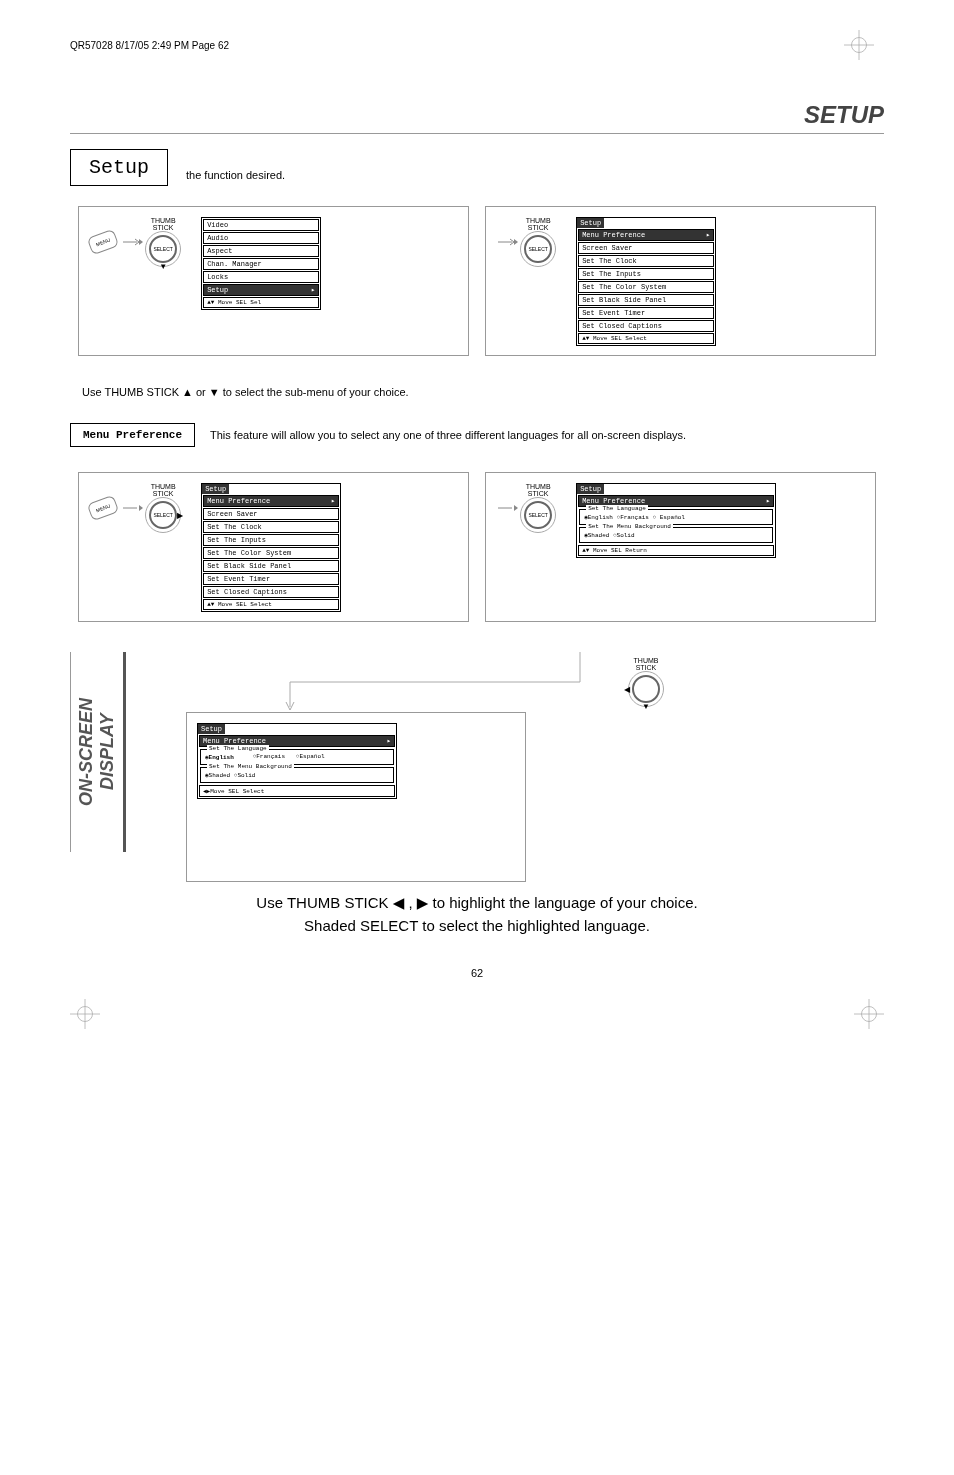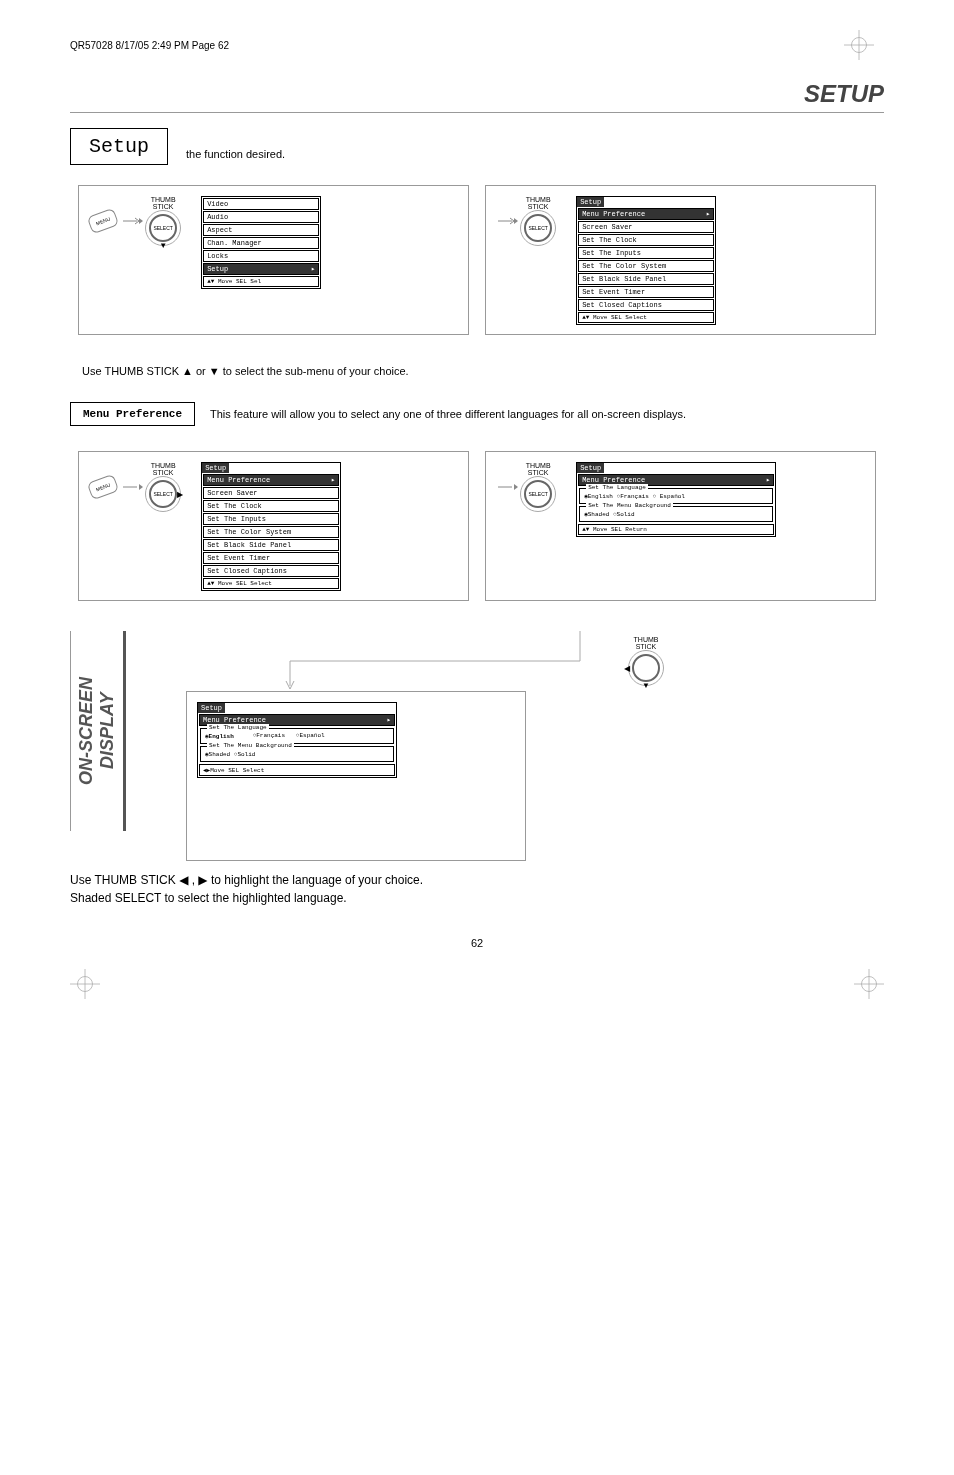--- a/index.html
+++ b/index.html
@@ -1,18 +1,18 @@
 <!DOCTYPE html>
 <html><head>
 <meta charset="utf-8">
 <style>
 * { margin: 0; padding: 0; box-sizing: border-box; }
 body { font-family: Arial, sans-serif; background: #fff; width: 954px; margin: 0 auto; font-size: 11px; color: #000; }
 .page { padding: 40px 70px 20px 70px; position: relative; }
-.header-line { font-size: 10px; margin-bottom: 29px; }
+.header-line { font-size: 10px; margin-bottom: 50px; }
 .reg-mark { position: absolute; right: 80px; top: 30px; width: 30px; height: 30px; }
 .reg-mark svg { width: 100%; height: 100%; }
 .title-bar { text-align: right; font-size: 24px; font-weight: bold; font-style: italic; color: #444; padding-bottom: 4px; border-bottom: 1px solid #999; margin-bottom: 15px; }
 .setup-head { display: flex; align-items: flex-start; margin-bottom: 20px; }
 .setup-box { border: 1px solid #000; padding: 6px 18px; font-family: 'Courier New', monospace; font-size: 20px; margin-right: 18px; }
 .setup-desc { font-size: 11px; line-height: 1.4; padding-top: 4px; }
 .diagram-row { display: flex; justify-content: space-around; margin-bottom: 30px; }
 .diagram-cell { border: 1px solid #999; padding: 10px; width: 48%; height: 150px; position: relative; display: flex; align-items: flex-start; }
 .remote-group { display: flex; align-items: center; margin-right: 10px; flex-shrink: 0; }
 .ts-label { font-size: 7px; text-align: center; line-height: 1; }
@@ -33,21 +33,21 @@
 .osd-fieldset { margin: 2px; border: 1px solid #000; padding: 3px 4px; font-size: 6px; position: relative; }
 .osd-legend { position: absolute; top: -5px; left: 6px; background: #fff; padding: 0 2px; font-size: 6px; }
 .osd-radios { display: flex; gap: 8px; }
 .note-text { font-size: 11px; margin: 25px 0; padding-left: 12px; }
 .pref-head { display: flex; align-items: center; margin-bottom: 25px; }
 .pref-box { border: 1px solid #000; padding: 5px 12px; font-family: 'Courier New', monospace; font-size: 11px; font-weight: bold; margin-right: 15px; }
 .bottom-section { display: flex; }
 .side-label { writing-mode: vertical-rl; transform: rotate(180deg); font-size: 18px; font-weight: bold; font-style: italic; color: #555; border-left: 3px solid #555; border-right: 1px solid #999; padding: 10px 5px; text-align: center; flex-shrink: 0; margin-right: 20px; height: 280px; align-self: flex-start; margin-top: 40px; }
 .connector-row { position: relative; height: 60px; }
 .connector-arrow { position: absolute; right: 220px; top: 5px; display: flex; flex-direction: column; align-items: center; }
-.end-text { font-size: 12px; line-height: 1.5; margin-top: 10px; }
+.end-text { font-size: 15px; line-height: 1.5; margin-top: 10px; text-align: center; }
 .page-num { text-align: center; font-size: 11px; margin-top: 30px; }
 .reg-bottom { display: flex; justify-content: space-between; margin-top: 20px; }
 .reg-side { width: 30px; height: 30px; }
 </style>
 </head>
 <body>
 
 <div class="page">
 
 <div class="header-line">QR57028  8/17/05  2:49 PM  Page 62</div>

